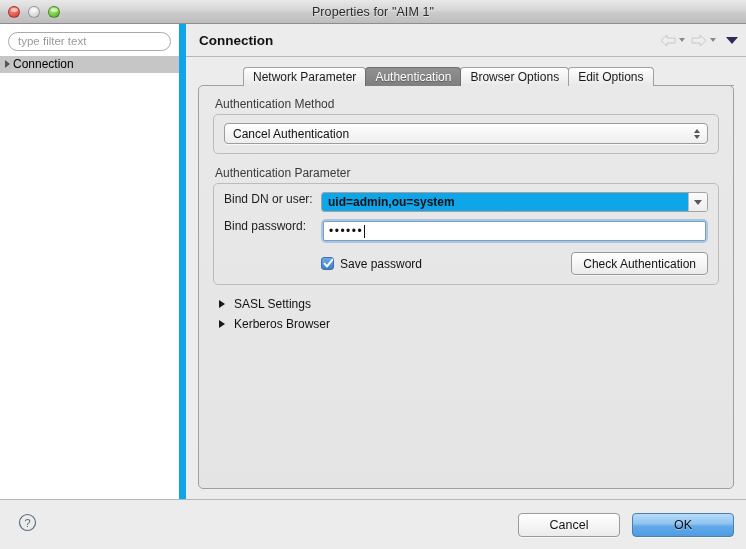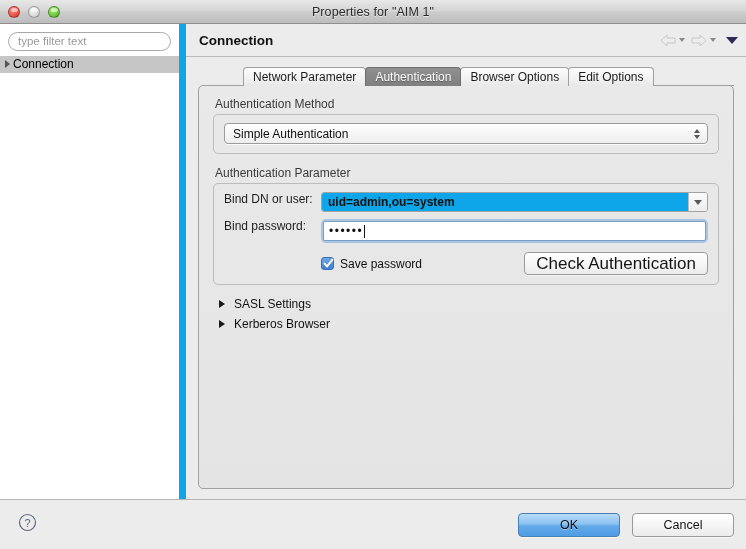--- a/index.html
+++ b/index.html
@@ -379,21 +379,21 @@
     margin-right: 6px;
     box-sizing: border-box;
     cursor: default;
   }
   .checkbox svg { position: absolute; left: 1px; top: 0px; }
   .check-label { font-size: 12px; color: #101010; }
 
   .btn {
     height: 21px;
     padding: 0 11px;
-    font-size: 17px;
+    font-size: 12px;
     font-family: "Liberation Sans", "DejaVu Sans", sans-serif;
     color: #141414;
     background: linear-gradient(to bottom, #ffffff 0%, #f6f6f6 48%, #ebebeb 100%);
     border: 1px solid #9a9a9a;
     border-radius: 4px;
     box-shadow: 0 1px 0 rgba(255,255,255,0.6);
     display: inline-flex;
     align-items: center;
     justify-content: center;
     cursor: default;
@@ -504,21 +504,21 @@
           <div class="tab">Edit Options</div>
           <div class="tab-filler"></div>
         </div>
 
         <div id="tab-panel">
 
           <div class="group">
             <div class="group-label">Authentication Method</div>
             <div class="group-box">
               <div class="combo-pop">
-                <span>Simple Authentication</span>
+                <span>Cancel Authentication</span>
                 <span class="stepper">
                   <i class="up"></i>
                     <i class="down"></i>
                 </span>
               </div>
             </div>
           </div>
 
           <div class="group">
             <div class="group-label">Authentication Parameter</div>
@@ -572,18 +572,18 @@
   </div>
 
   <div id="footer">
     <span id="help-icon">
       <svg width="19" height="19" viewBox="0 0 19 19">
         <circle cx="9.5" cy="9.5" r="8" fill="none" stroke="#5b6b82" stroke-width="1.2"></circle>
         <text x="9.5" y="13.6" text-anchor="middle" font-size="11" font-family="Liberation Sans, sans-serif" fill="#5b6b82">?</text>
       </svg>
     </span>
     <div id="footer-buttons">
+      <div class="btn btn-dialog">Cancel</div>
       <div class="btn btn-dialog btn-default">OK</div>
-      <div class="btn btn-dialog">Cancel</div>
     </div>
   </div>
 
 </div>
 
 </body></html>

